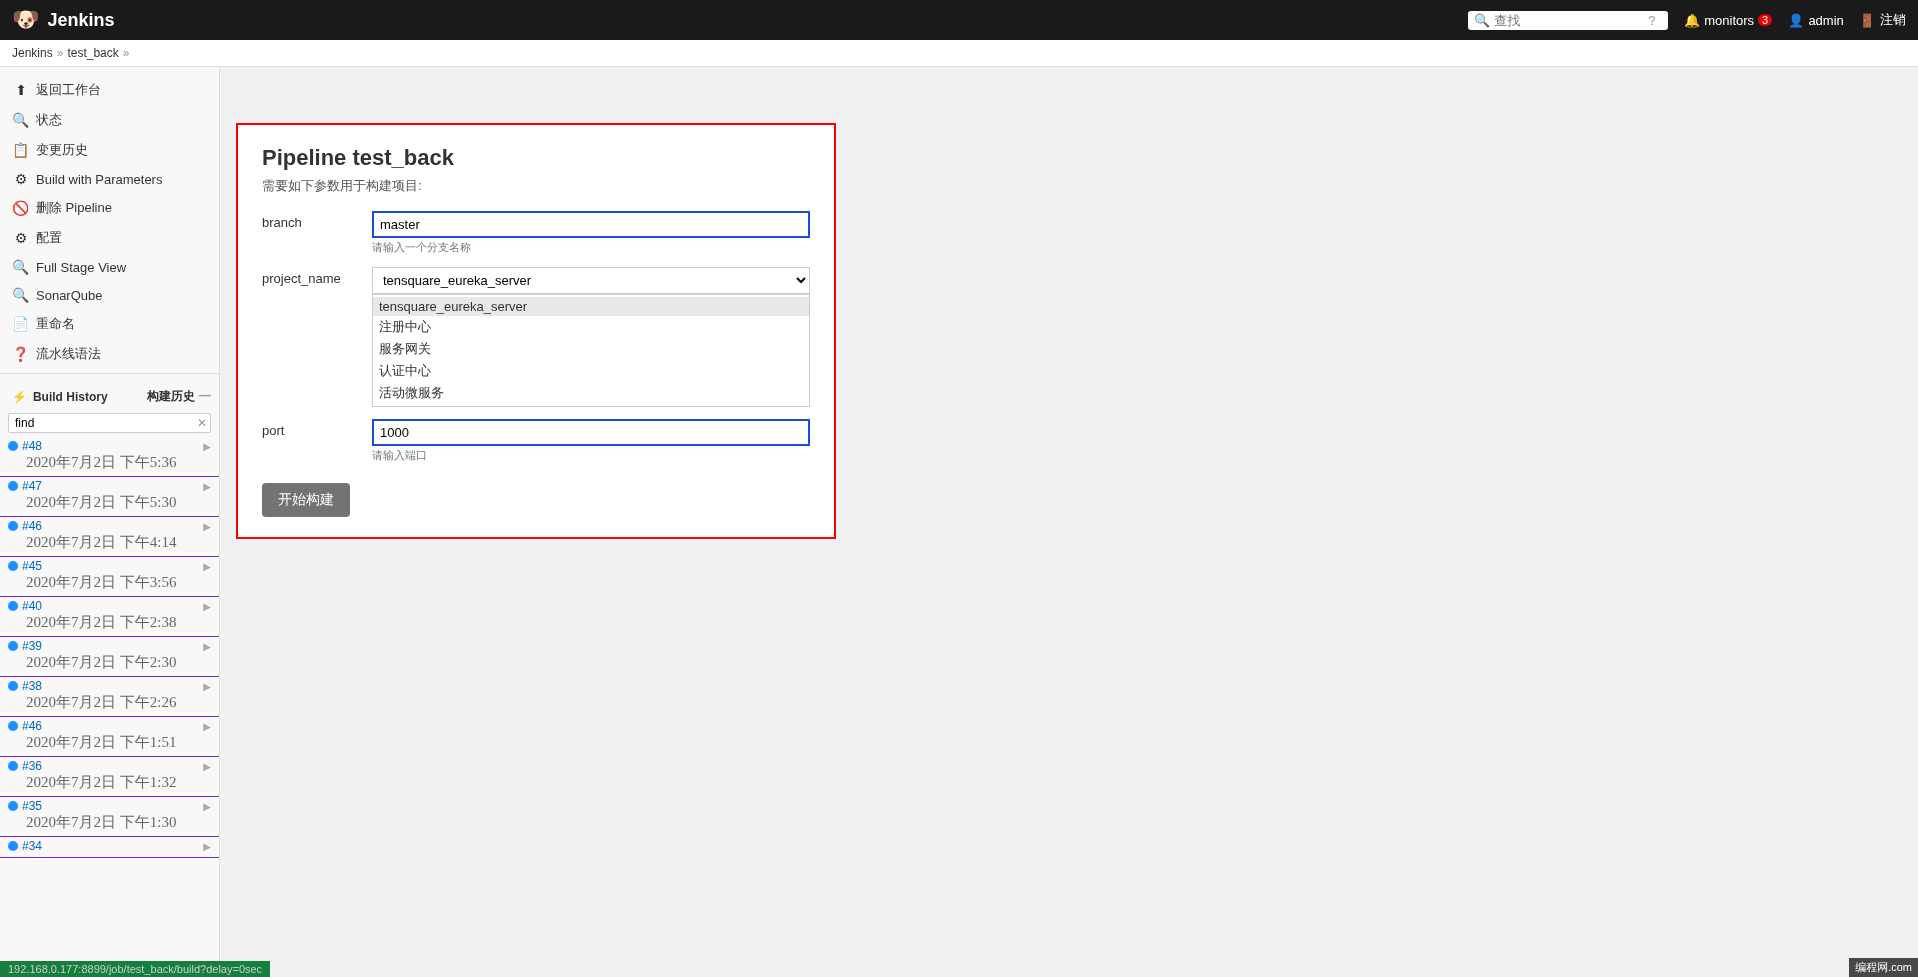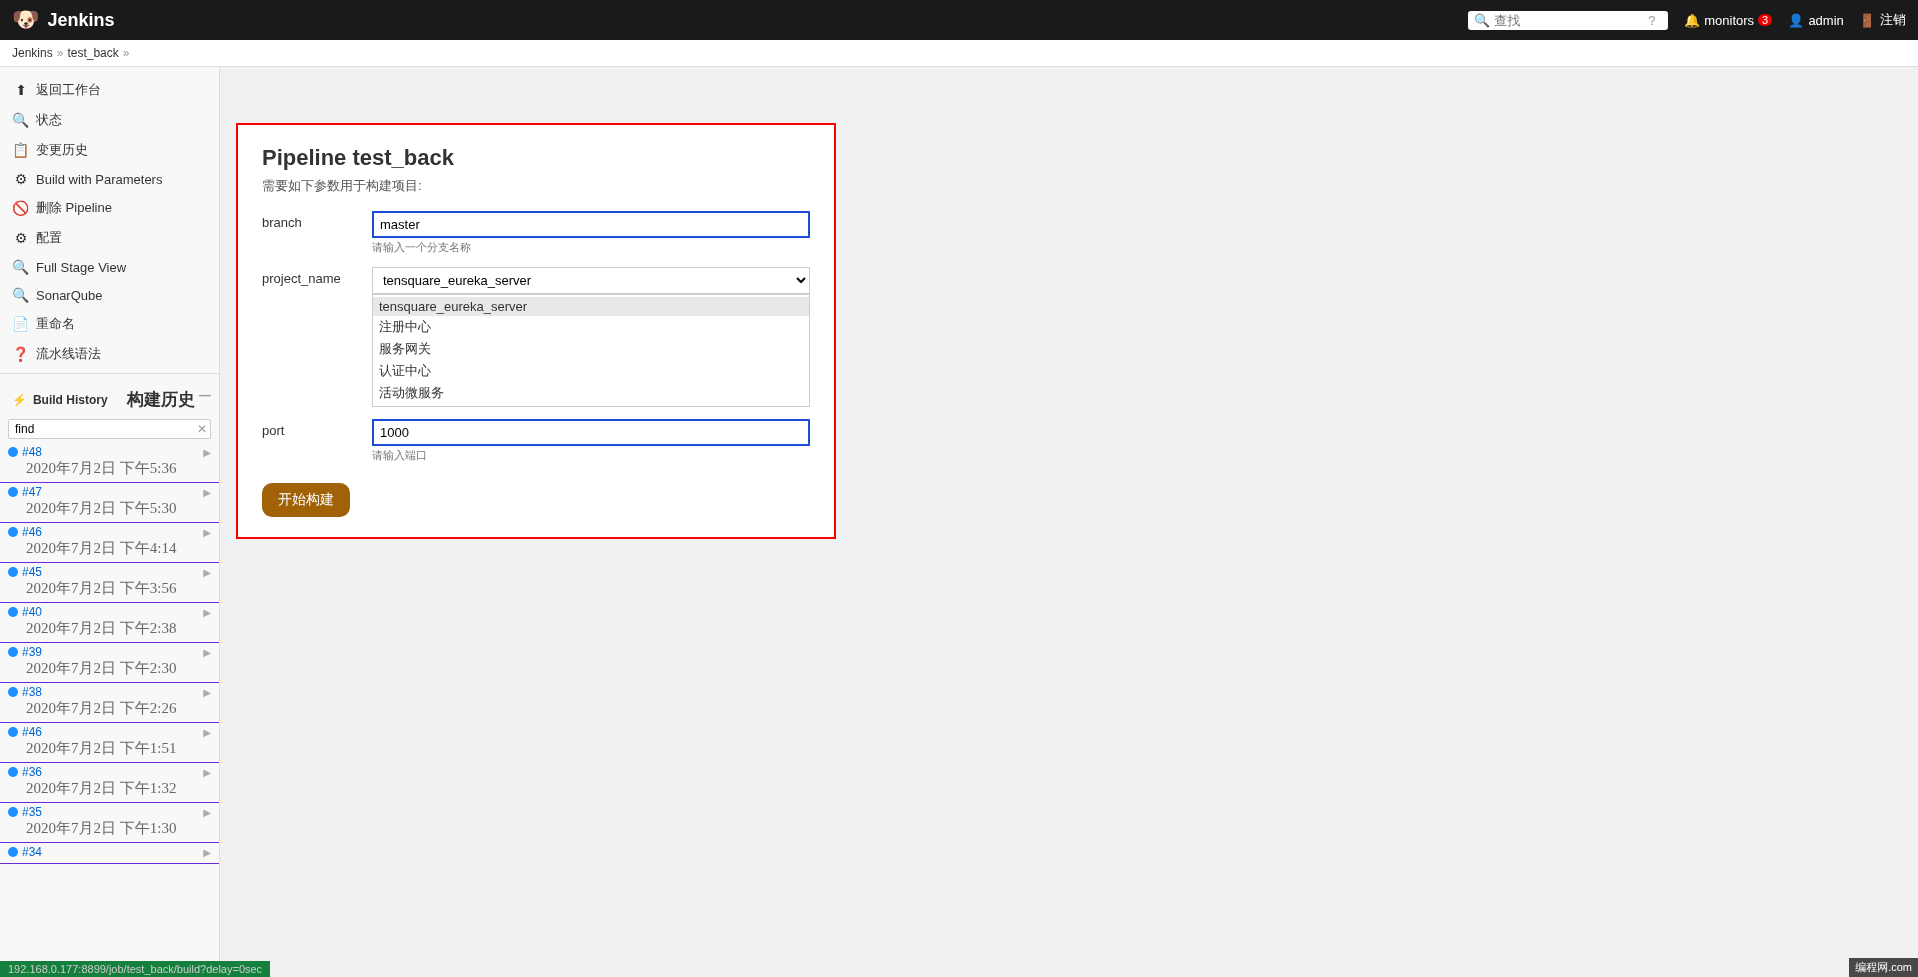--- a/index.html
+++ b/index.html
@@ -66,21 +66,21 @@
     #build-history-section {
       padding: 6px 0;
     }
     .build-history-header {
       display: flex; align-items: center; justify-content: space-between;
       padding: 4px 8px 4px 12px;
       font-size: 12px; font-weight: bold;
     }
     .build-history-header-left { display: flex; align-items: center; gap: 6px; }
     .build-history-links { display: flex; gap: 4px; }
-    .build-history-links a { font-size: 17px; color: #333; text-decoration: none; }
+    .build-history-links a { font-size: 12px; color: #333; text-decoration: none; }
 
     .build-search-wrap {
       padding: 4px 8px;
       position: relative;
     }
     .build-search-wrap input {
       width: 100%; border: 1px solid #ccc; padding: 2px 20px 2px 6px;
       font-size: 12px; border-radius: 2px;
     }
     .build-search-clear {
@@ -137,23 +137,23 @@
       border: 1px solid #ccc; background: #fff;
       padding: 2px 0;
       font-size: 13px;
     }
     .dropdown-option {
       padding: 2px 6px;
     }
     .dropdown-option.selected { background: #e8e8e8; }
 
     .btn-build {
-      background: #a16207; color: #fff; border: none;
+      background: #737373; color: #fff; border: none;
       padding: 8px 16px; font-size: 14px; cursor: pointer;
-      border-radius: 10px; margin-top: 8px; text-align: center;
+      border-radius: 4px; margin-top: 8px; text-align: center;
     }
 
     
     #footer {
       position: fixed; bottom: 0; right: 0;
       background: rgba(0,0,0,0.7); color: #fff;
       font-size: 11px; padding: 2px 6px;
     }
     
     #statusbar {

